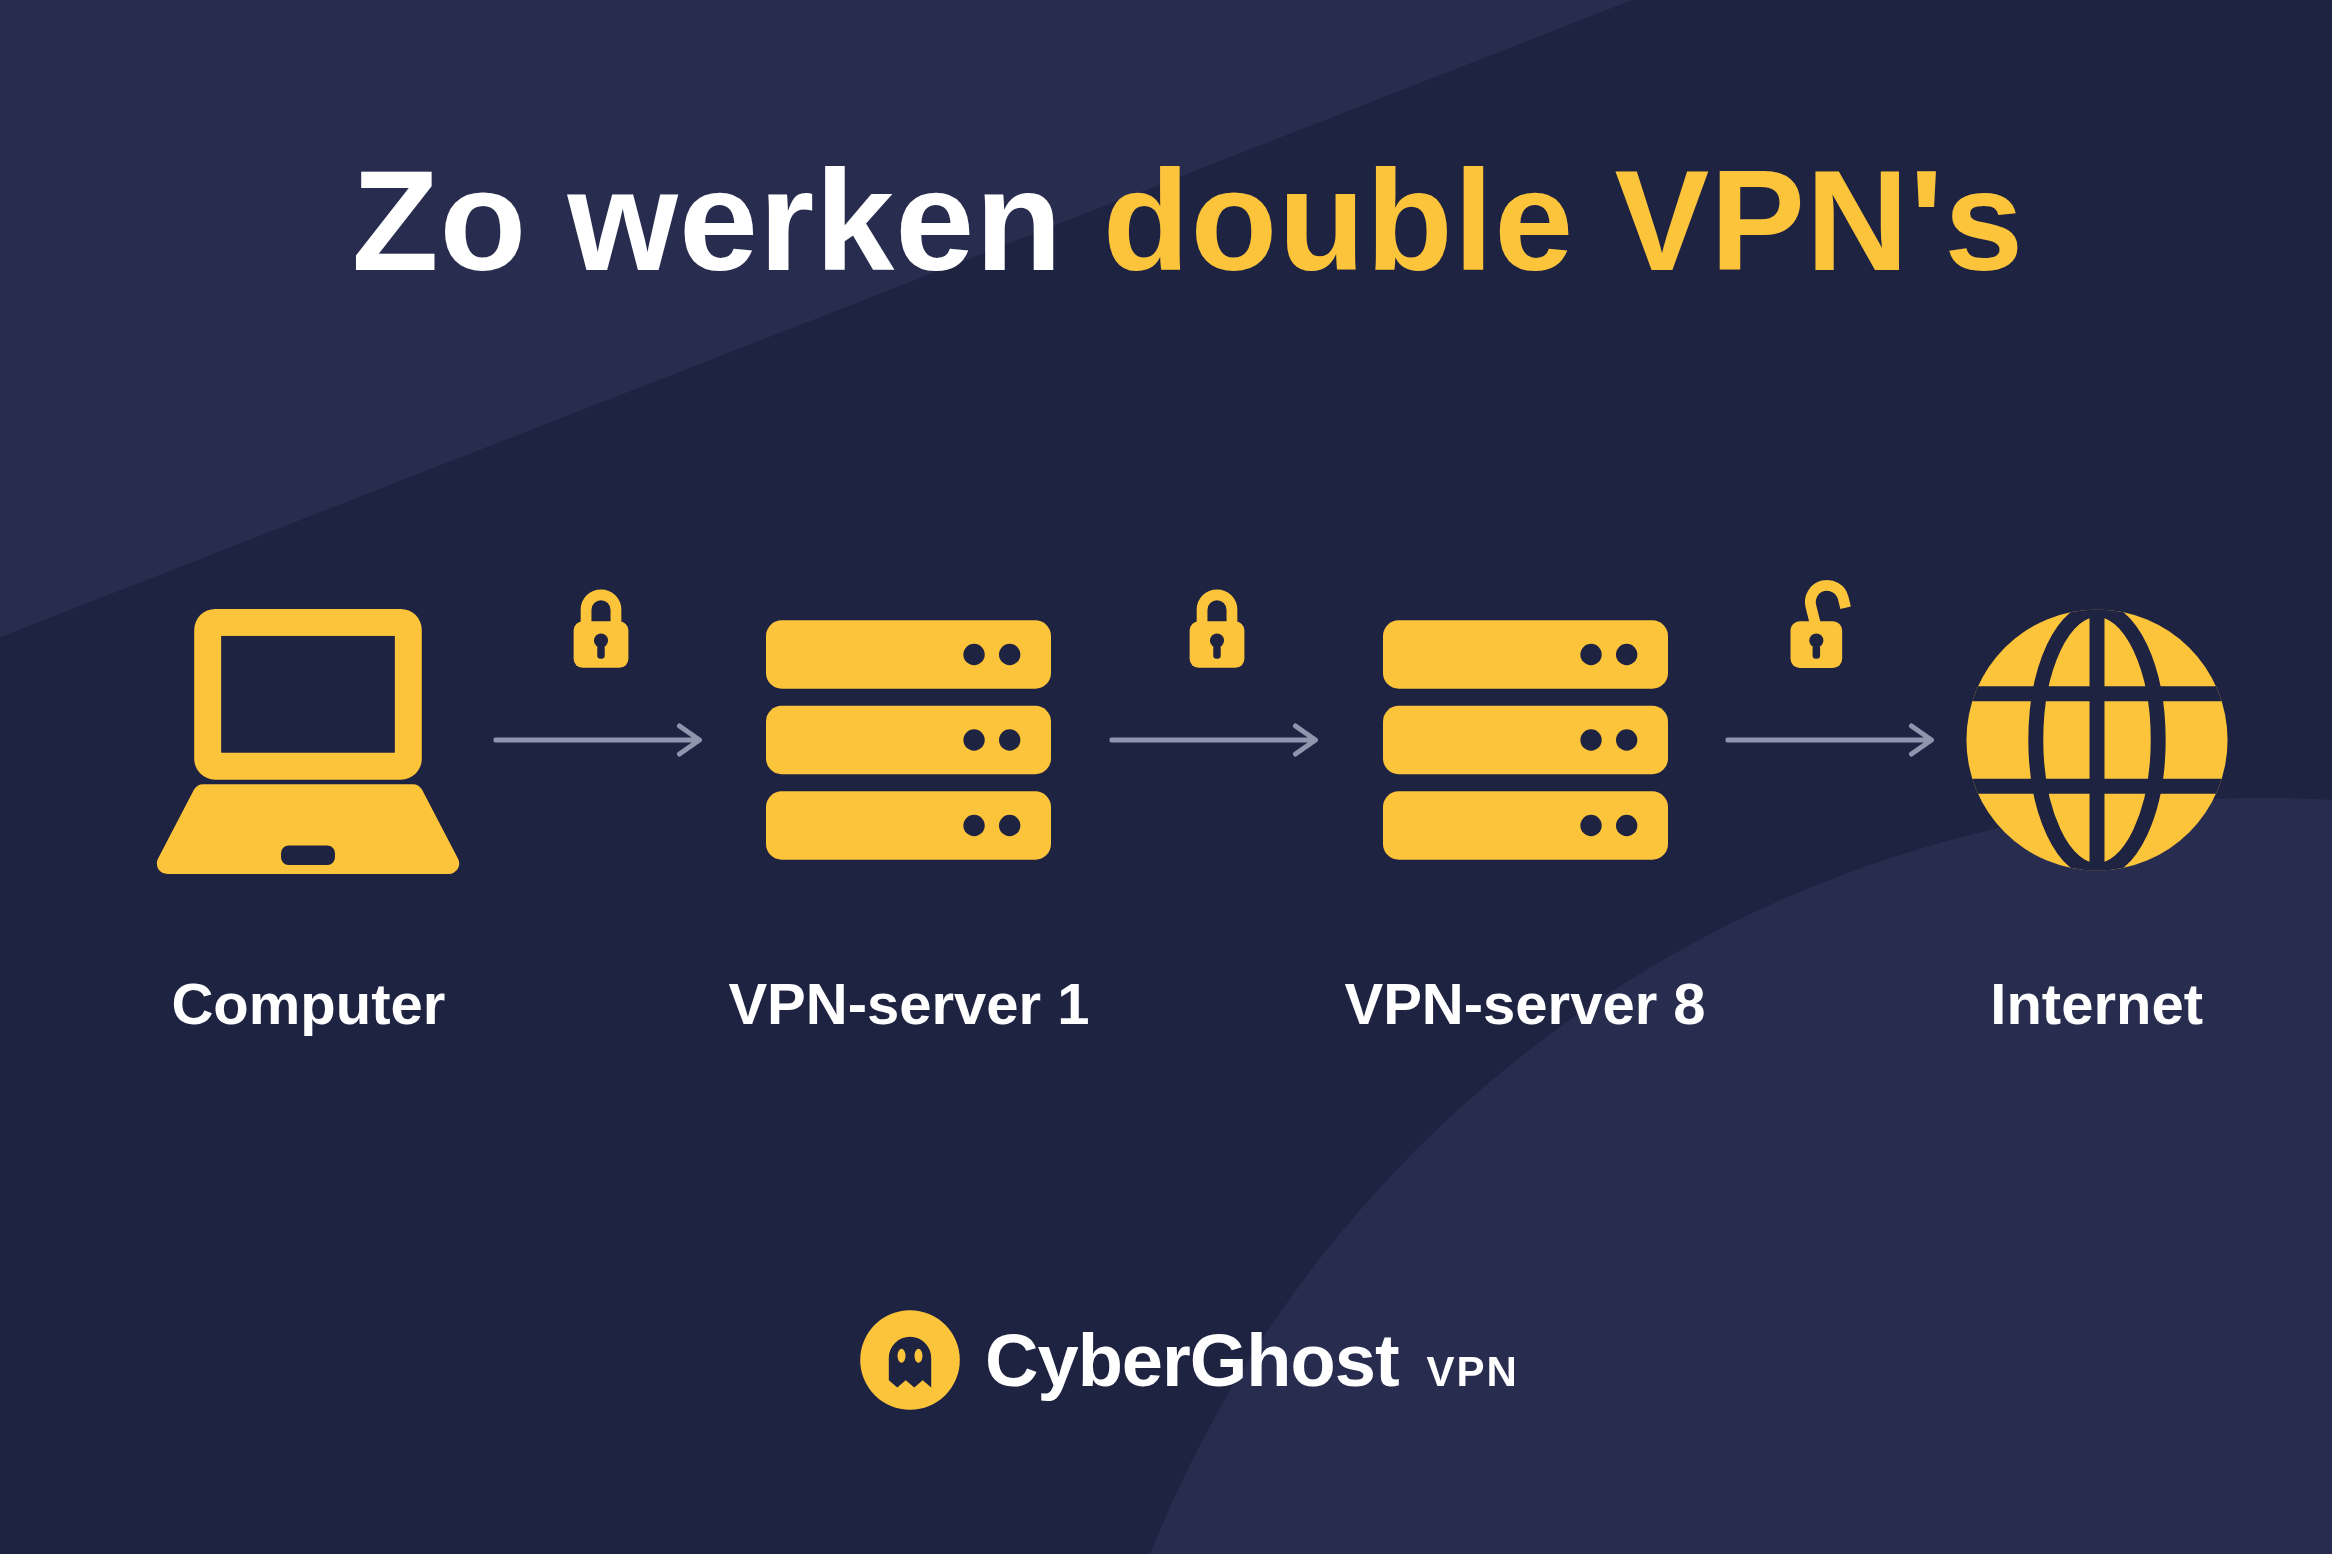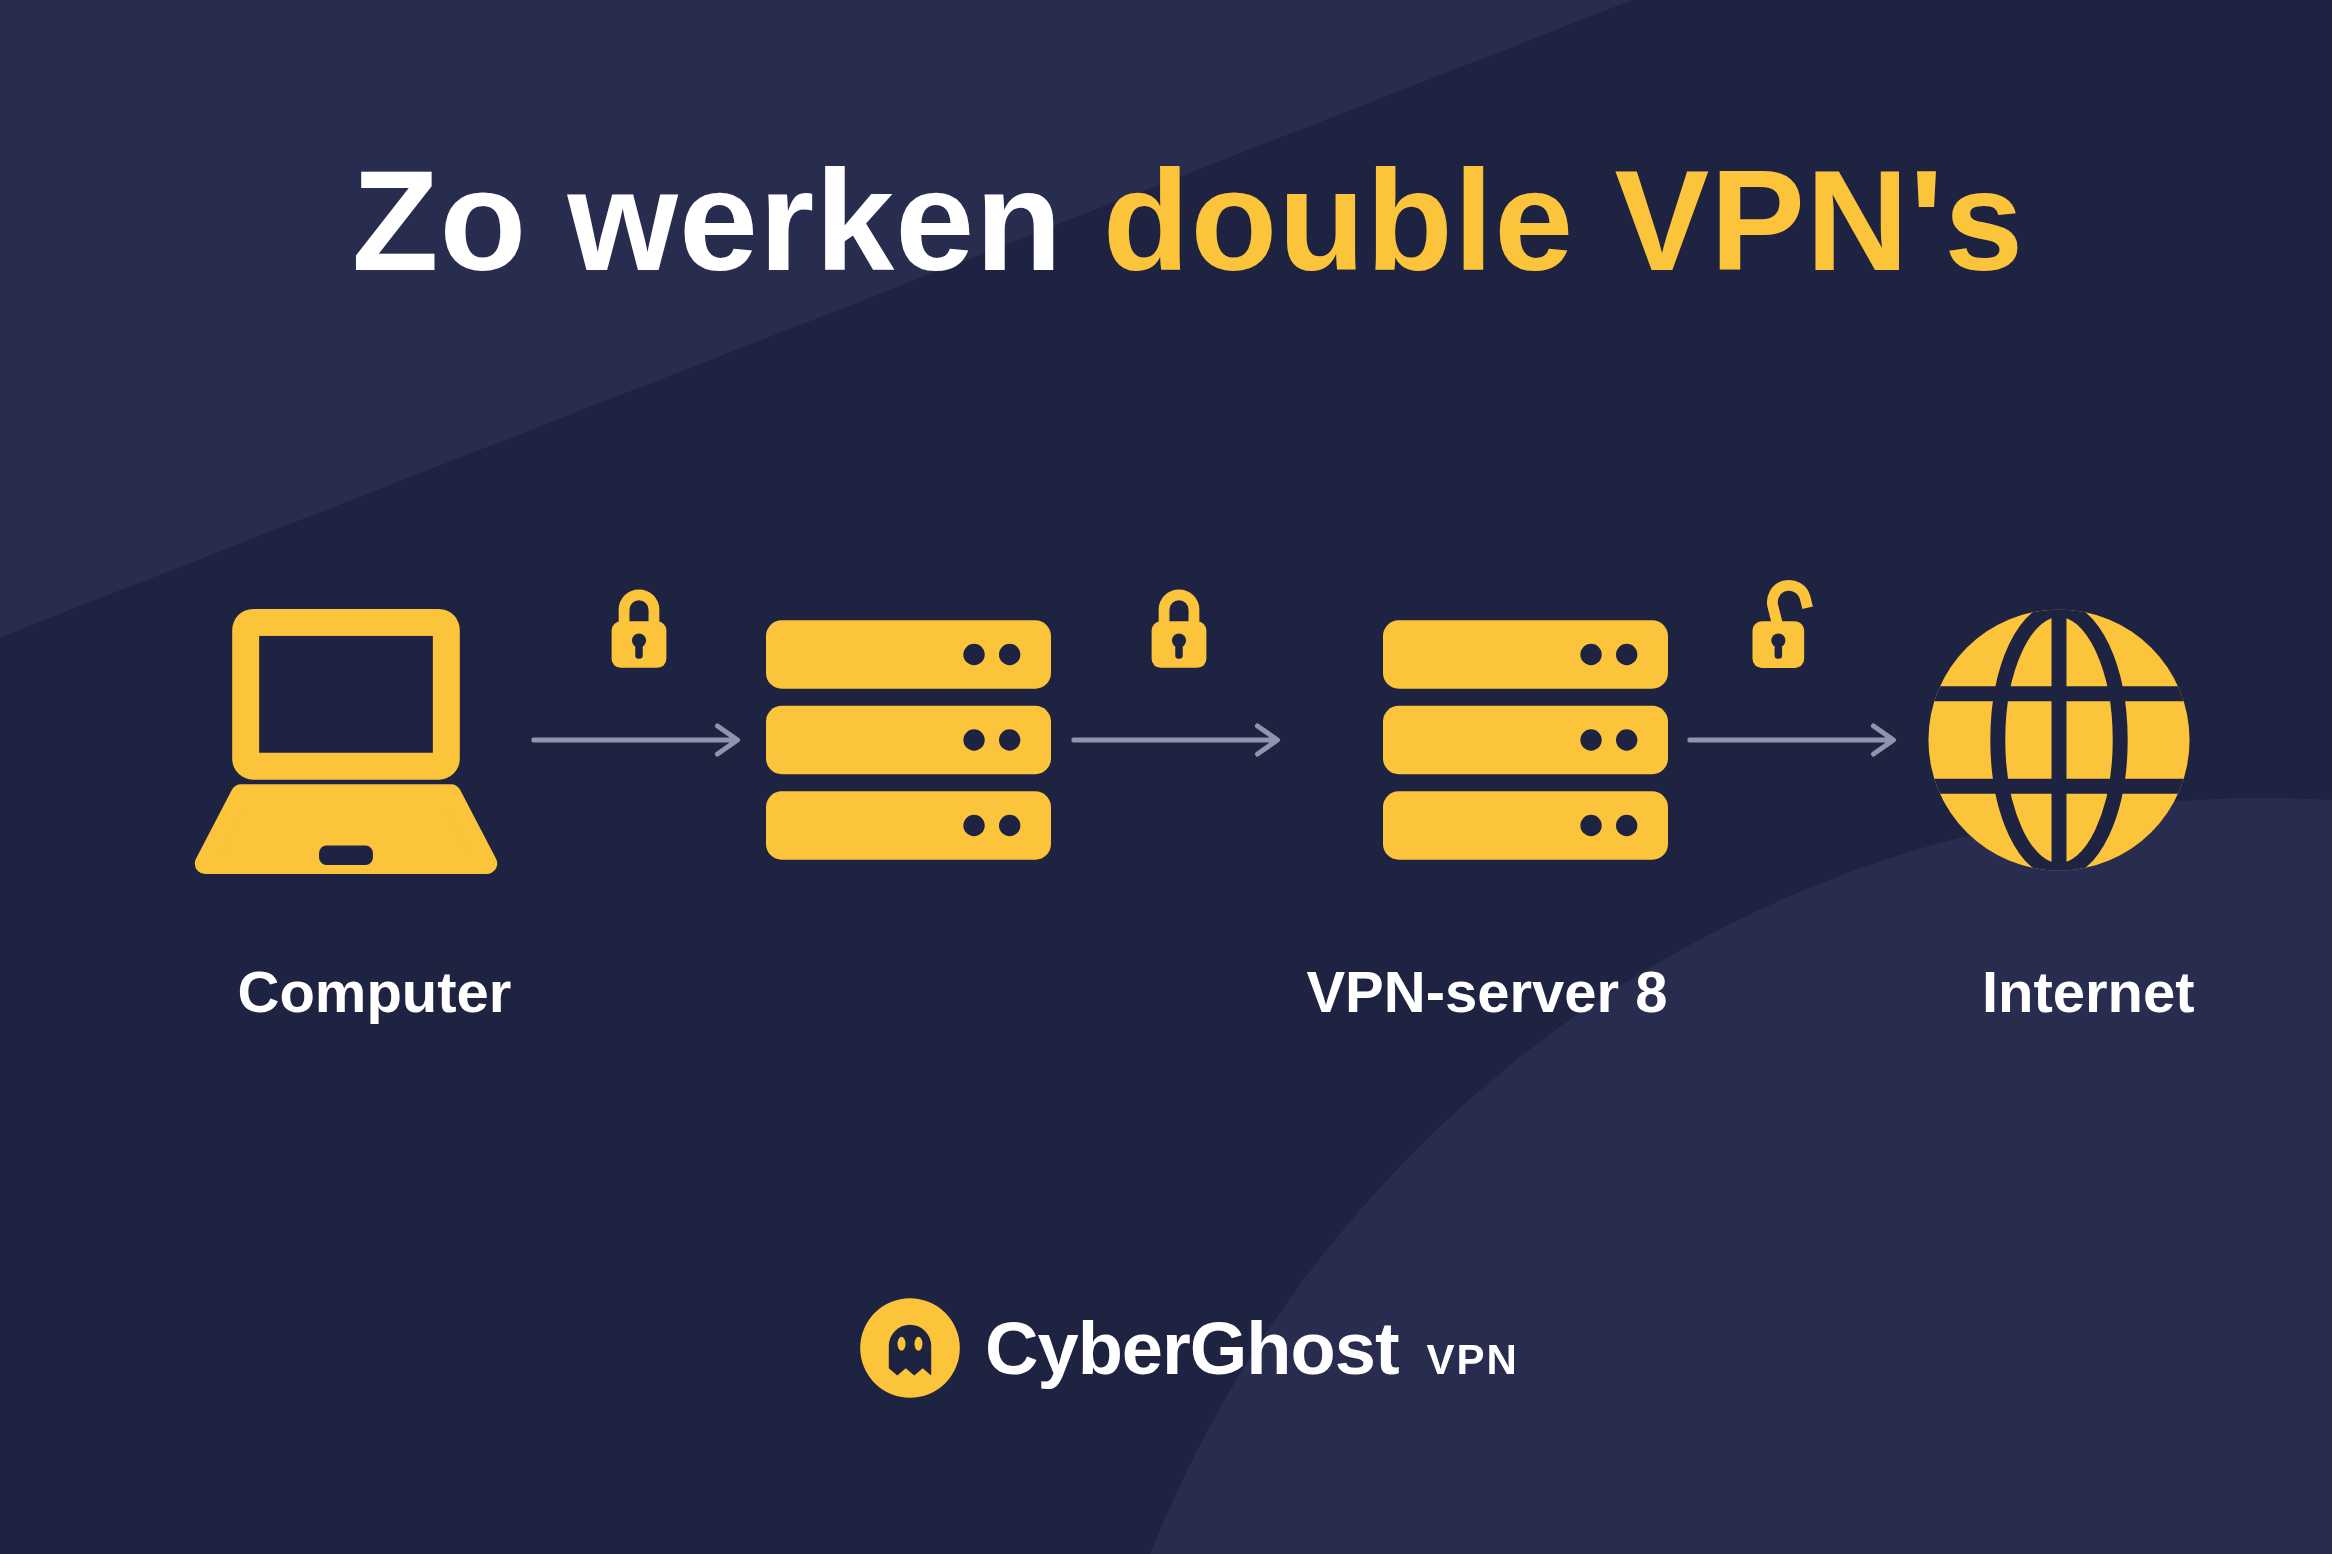--- a/index.html
+++ b/index.html
@@ -45,21 +45,21 @@
     line-height:1;
     white-space:nowrap;
   }
   .title .title-white{margin-right:0.28em;}
   .title .title-accent{color:var(--accent);}
   .diagram{
     margin-top:308px;
     display:flex;
     align-items:flex-start;
   }
-  .node{display:flex;flex-direction:column;align-items:flex-end;}
+  .node{display:flex;flex-direction:column;align-items:center;gap:12px;}
   .icon-box{
     height:280px;
     display:flex;align-items:center;justify-content:center;
   }
   .node-label{
     margin-top:78px;
     font-size:58px;
     font-weight:bold;
     color:var(--white);
     white-space:nowrap;
@@ -139,20 +139,21 @@
             <circle class="fill-bg" cx="146" cy="24" r="7.5"></circle>
               <circle class="fill-bg" cx="171" cy="24" r="7.5"></circle>
             <rect class="fill-accent" x="0" y="60" width="200" height="48" rx="11"></rect>
             <circle class="fill-bg" cx="146" cy="84" r="7.5"></circle>
               <circle class="fill-bg" cx="171" cy="84" r="7.5"></circle>
             <rect class="fill-accent" x="0" y="120" width="200" height="48" rx="11"></rect>
             <circle class="fill-bg" cx="146" cy="144" r="7.5"></circle>
               <circle class="fill-bg" cx="171" cy="144" r="7.5"></circle>
           </svg>
         </div>
+        <div class="node-label">VPN-server 1</div>
       </div>
 
       <div class="connector">
         <svg class="lock" width="83" height="95" viewBox="0 0 100 114">
           <path class="stroke-accent" d="M32 58 V38 a18 18 0 0 1 36 0 V58" stroke-width="13"></path>
           <rect class="fill-accent" x="17" y="52" width="66" height="56" rx="11"></rect>
           <circle class="fill-bg" cx="50" cy="75" r="8.5"></circle>
           <rect class="fill-bg" x="45.5" y="80" width="9" height="17" rx="4"></rect>
         </svg>
         <svg class="arrow" width="215" height="36" viewBox="0 0 215 36">

